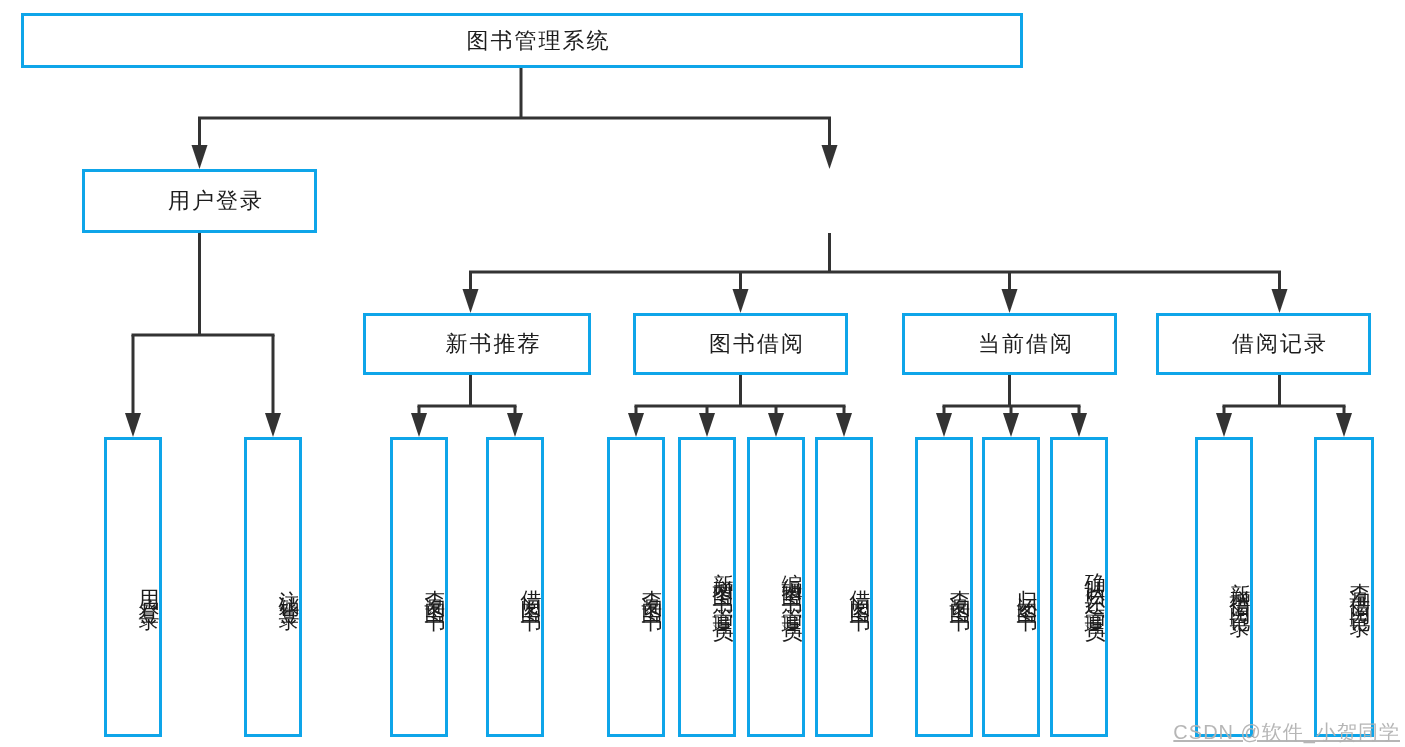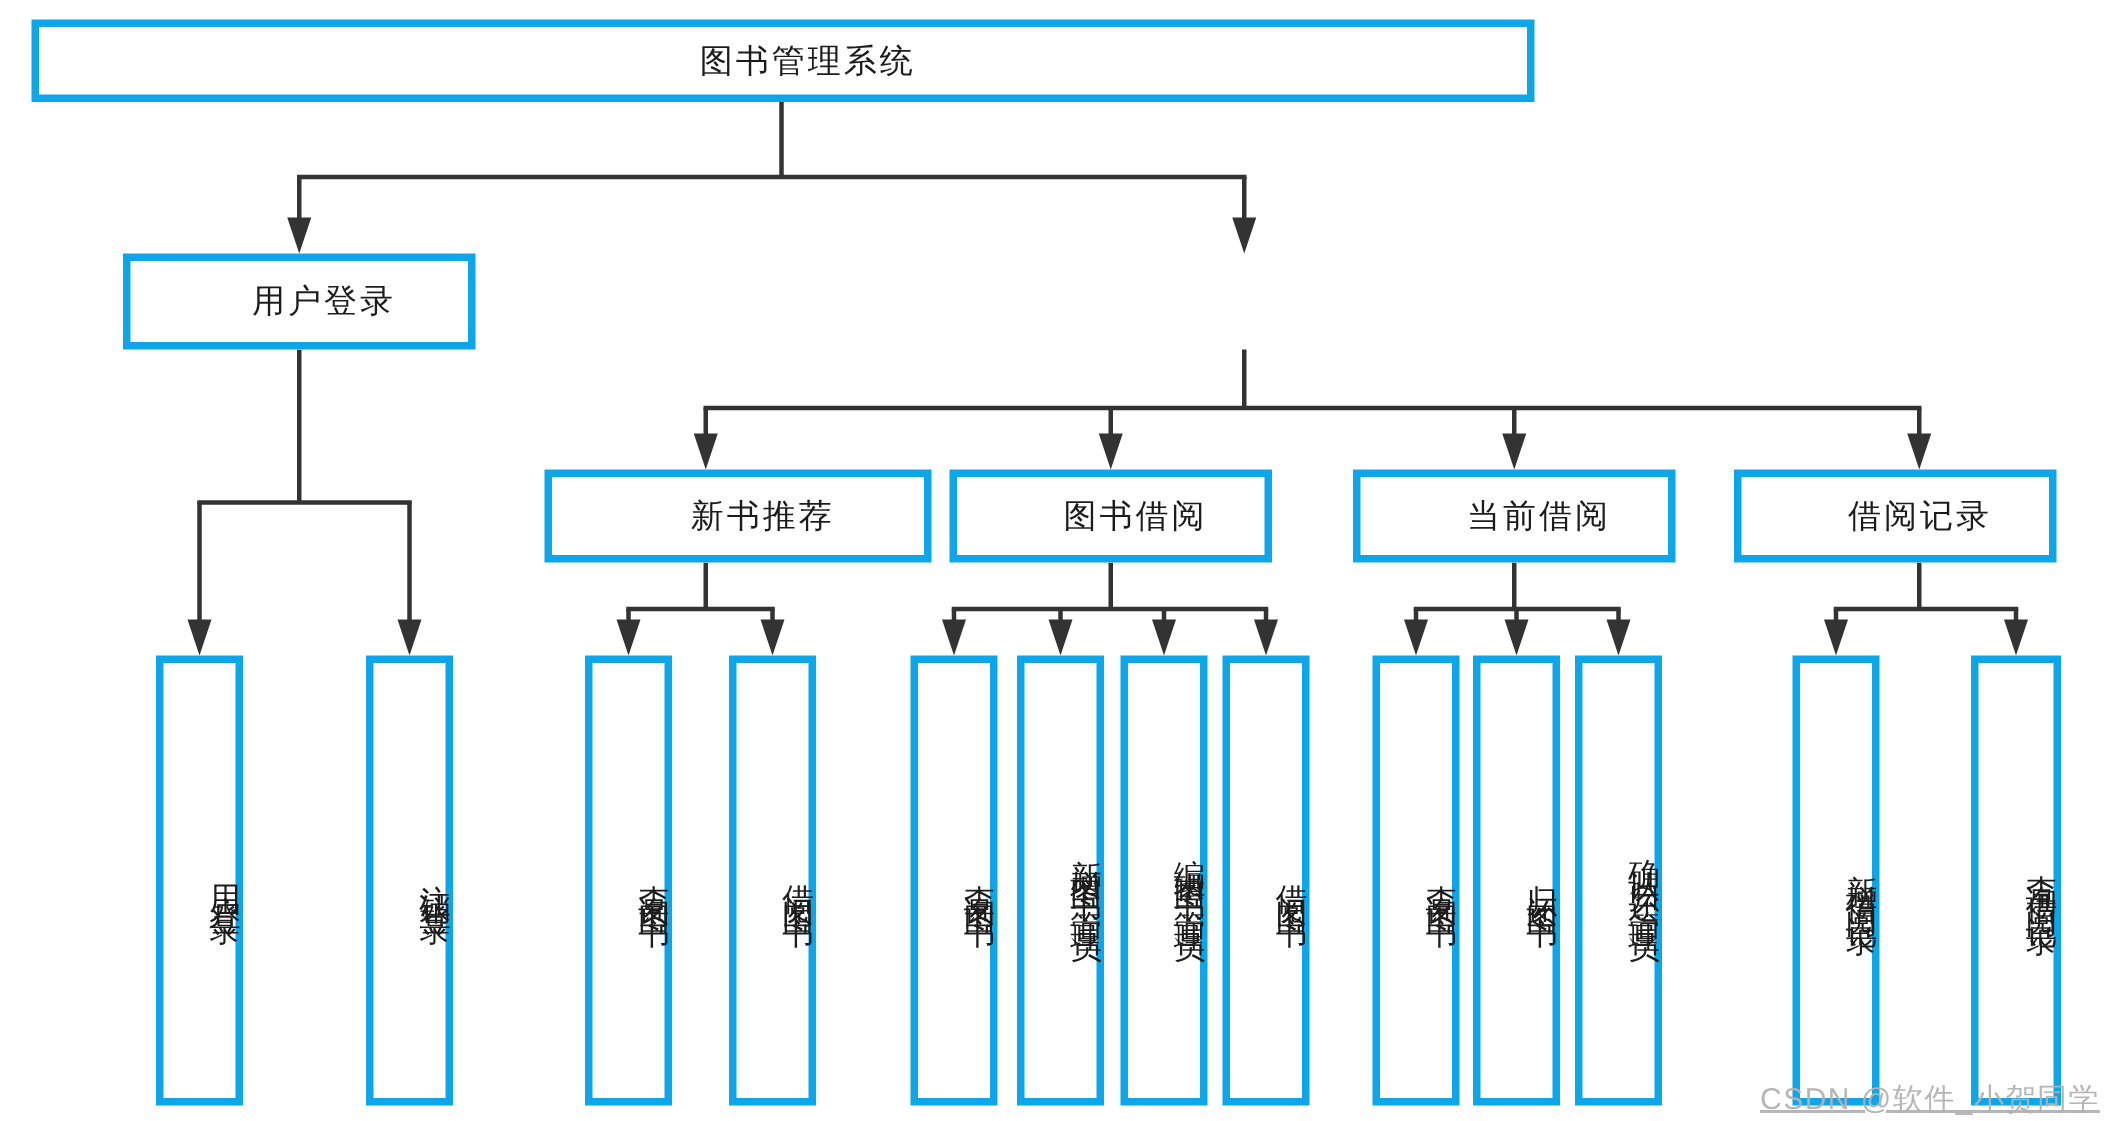--- a/index.html
+++ b/index.html
@@ -9,21 +9,21 @@
     height: 747px;
     background: #ffffff;
     overflow: hidden;
     font-family: "Liberation Sans", "DejaVu Sans", sans-serif;
   }
   .wires { position: absolute; left: 0; top: 0; width: 1405px; height: 747px; }
   .node {
     position: absolute;
     box-sizing: border-box;
     background: #ffffff;
-    border: 5px solid #0ea5e9;
+    border: 3px solid #0ea5e9;
     display: flex;
     align-items: center;
     justify-content: center;
     color: #1c1c1c;
     padding-left: 33px;
   }
   .node.h {
     font-size: 22px;
     letter-spacing: 2px;
     white-space: nowrap;
@@ -114,21 +114,21 @@
       <polygon points="1071,413 1087,413 1079,437"></polygon>
       <polygon points="1216,413 1232,413 1224,437"></polygon>
       <polygon points="1336,413 1352,413 1344,437"></polygon>
     </g>
   </svg>
 
   <div class="node h" style="left:21px;top:13px;width:1002px;height:55px">图书管理系统</div>
 
   <div class="node h" style="left:82px;top:169px;width:235px;height:64px">用户登录</div>
 
-  <div class="node h" style="left:363px;top:313px;width:258px;height:62px">新书推荐</div>
+  <div class="node h" style="left:363px;top:313px;width:228px;height:62px">新书推荐</div>
   <div class="node h" style="left:633px;top:313px;width:215px;height:62px">图书借阅</div>
   <div class="node h" style="left:902px;top:313px;width:215px;height:62px">当前借阅</div>
   <div class="node h" style="left:1156px;top:313px;width:215px;height:62px">借阅记录</div>
 
   <div class="node v" style="left:104px;top:437px;width:58px;height:300px">用户登录</div>
   <div class="node v" style="left:244px;top:437px;width:58px;height:300px">注销登录</div>
 
   <div class="node v" style="left:390px;top:437px;width:58px;height:300px">查询图书</div>
   <div class="node v" style="left:486px;top:437px;width:58px;height:300px">借阅图书</div>
 

